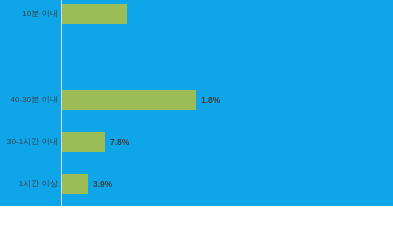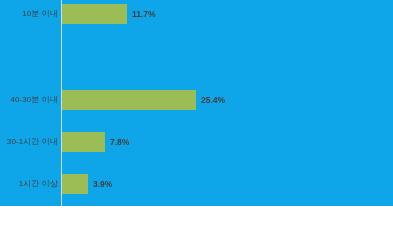--- a/index.html
+++ b/index.html
@@ -65,28 +65,27 @@
 </head>
 <body>
 
 <div id="chart-root" style="background: #0ea5e9;">
 
   <div id="axis-line" style="background: rgb(217, 217, 217);"></div>
 
   <div class="bar-row" style="top: 4px;">
     <span class="cat-label" style="color: rgb(63, 63, 63);">10분 이내</span>
     <div class="bar" style="width: 65px; background: rgb(156, 189, 85);"></div>
-    <span class="value-label" style="left: 132px; color: rgb(63, 63, 63);">11.7%</span>
   </div>
 
 
   <div class="bar-row" style="top: 90px;">
     <span class="cat-label" style="color: rgb(63, 63, 63);">40-30분 이내</span>
     <div class="bar" style="width: 134px; background: rgb(156, 189, 85);"></div>
-    <span class="value-label" style="left: 201px; color: rgb(63, 63, 63);">25.4%</span>
+    <span class="value-label" style="left: 201px; color: rgb(63, 63, 63);">1.8%</span>
   </div>
 
   <div class="bar-row" style="top: 132px;">
     <span class="cat-label" style="color: rgb(63, 63, 63);">30-1시간 이내</span>
     <div class="bar" style="width: 43px; background: rgb(156, 189, 85);"></div>
     <span class="value-label" style="left: 110px; color: rgb(63, 63, 63);">7.8%</span>
   </div>
 
   <div class="bar-row" style="top: 174px;">
     <span class="cat-label" style="color: rgb(63, 63, 63);">1시간 이상</span>

